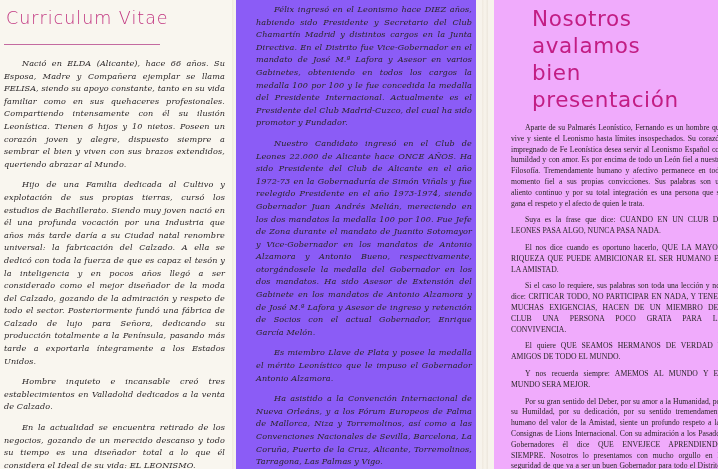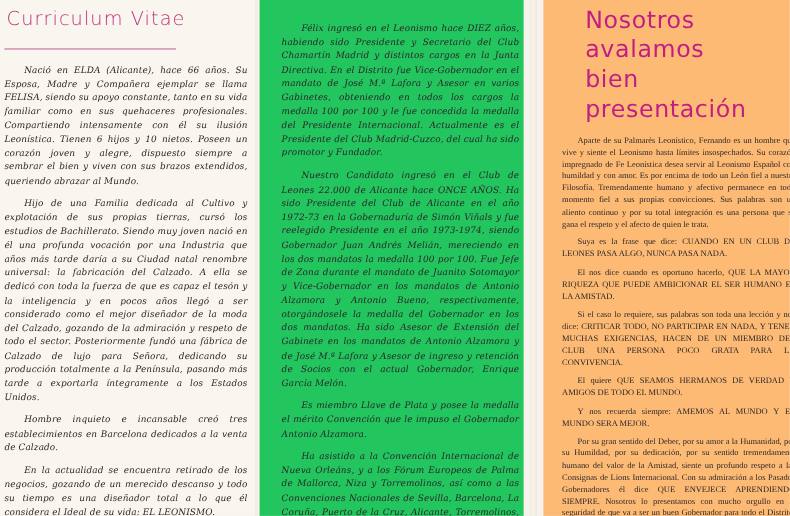--- a/index.html
+++ b/index.html
@@ -8,22 +8,22 @@
     background: #f7f3ec;
     font-family: "DejaVu Serif", serif;
     color: #2a2628;
     position: relative;
   }
   .col {
     position: absolute; top: 0; height: 469px; box-sizing: border-box;
     overflow: hidden;
   }
   .col1 { left: 0; width: 233px; padding: 0 8px 0 4px; background: #f9f6ef; }
-  .col2 { left: 236px; width: 240px; padding: 16px 4px 0 20px; background: #22c55e; }
-  .col3 { left: 494px; width: 224px; padding: 0 0 0 17px; background: #fdba74; }
+  .col2 { left: 236px; width: 240px; padding: 0 4px 0 20px; background: #8b5cf6; }
+  .col3 { left: 494px; width: 224px; padding: 0 0 0 17px; background: #f0abfc; }
   .fold {
     position: absolute; top: 0; width: 6px; height: 469px;
     background: linear-gradient(to right, #efe9df, #f8f4ec, #ece6dc);
   }
   .h-cv {
     font-family: "DejaVu Sans", sans-serif; font-weight: 300;
     color: #c0337f; font-size: 17.5px; letter-spacing: 1px;
     margin: 8px 0 16px 2px; line-height: 20px;
   }
   .rule { height: 1px; background: #c46aa0; margin: 4px 0 0 0; width: 156px; }
@@ -47,33 +47,33 @@
 </style>
 </head>
 <body>
 
 <div class="col col1">
   <div class="h-cv">Curriculum Vitae</div>
   <div class="rule"></div>
   <div class="it">
     <p>Nació en ELDA (Alicante), hace 66 años. Su Esposa, Madre y Compañera ejemplar se llama FELISA, siendo su apoyo constante, tanto en su vida familiar como en sus quehaceres profesionales. Compartiendo intensamente con él su ilusión Leonística. Tienen 6 hijos y 10 nietos. Poseen un corazón joven y alegre, dispuesto siempre a sembrar el bien y viven con sus brazos extendidos, queriendo abrazar al Mundo.</p>
     <p>Hijo de una Familia dedicada al Cultivo y explotación de sus propias tierras, cursó los estudios de Bachillerato. Siendo muy joven nació en él una profunda vocación por una Industria que años más tarde daría a su Ciudad natal renombre universal: la fabricación del Calzado. A ella se dedicó con toda la fuerza de que es capaz el tesón y la inteligencia y en pocos años llegó a ser considerado como el mejor diseñador de la moda del Calzado, gozando de la admiración y respeto de todo el sector. Posteriormente fundó una fábrica de Calzado de lujo para Señora, dedicando su producción totalmente a la Península, pasando más tarde a exportarla íntegramente a los Estados Unidos.</p>
-    <p>Hombre inquieto e incansable creó tres establecimientos en Barcelona dedicados a la venta de Calzado.</p>
+    <p>Hombre inquieto e incansable creó tres establecimientos en Valladolid dedicados a la venta de Calzado.</p>
     <p>En la actualidad se encuentra retirado de los negocios, gozando de un merecido descanso y todo su tiempo es una diseñador total a lo que él considera el Ideal de su vida: EL LEONISMO.</p>
     <p>De sus 6 hijos, cuatro son miembros activos. Fernando, el mayor de ellos, ingresó en el Club Chamartín-Madrid hace 8 años, ocupando diversos cargos en la Directiva, consiguiendo las medallas 100 por 100 en todos ellos.</p>
   </div>
 </div>
 
 <div class="fold" style="left:232px"></div>
 
 <div class="col col2">
   <div class="it">
     <p>Félix ingresó en el Leonismo hace DIEZ años, habiendo sido Presidente y Secretario del Club Chamartín Madrid y distintos cargos en la Junta Directiva. En el Distrito fue Vice-Gobernador en el mandato de José M.ª Lafora y Asesor en varios Gabinetes, obteniendo en todos los cargos la medalla 100 por 100 y le fue concedida la medalla del Presidente Internacional. Actualmente es el Presidente del Club Madrid-Cuzco, del cual ha sido promotor y Fundador.</p>
     <p>Nuestro Candidato ingresó en el Club de Leones 22.000 de Alicante hace ONCE AÑOS. Ha sido Presidente del Club de Alicante en el año 1972-73 en la Gobernaduría de Simón Viñals y fue reelegido Presidente en el año 1973-1974, siendo Gobernador Juan Andrés Melián, mereciendo en los dos mandatos la medalla 100 por 100. Fue Jefe de Zona durante el mandato de Juanito Sotomayor y Vice-Gobernador en los mandatos de Antonio Alzamora y Antonio Bueno, respectivamente, otorgándosele la medalla del Gobernador en los dos mandatos. Ha sido Asesor de Extensión del Gabinete en los mandatos de Antonio Alzamora y de José M.ª Lafora y Asesor de ingreso y retención de Socios con el actual Gobernador, Enrique García Melón.</p>
-    <p>Es miembro Llave de Plata y posee la medalla el mérito Convención que le impuso el Gobernador Antonio Alzamora.</p>
+    <p>Es miembro Llave de Plata y posee la medalla el mérito Leonístico que le impuso el Gobernador Antonio Alzamora.</p>
     <p>Ha asistido a la Convención Internacional de Nueva Orleáns, y a los Fórum Europeos de Palma de Mallorca, Niza y Torremolinos, así como a las Convenciones Nacionales de Sevilla, Barcelona, La Coruña, Puerto de la Cruz, Alicante, Torremolinos, Tarragona, Las Palmas y Vigo.</p>
   </div>
 </div>
 
 <div class="fold" style="left:482px"></div>
 
 <div class="col col3">
   <div class="h-nos">
     <div>Nosotros avalamos</div>
     <div>bien presentación</div>

